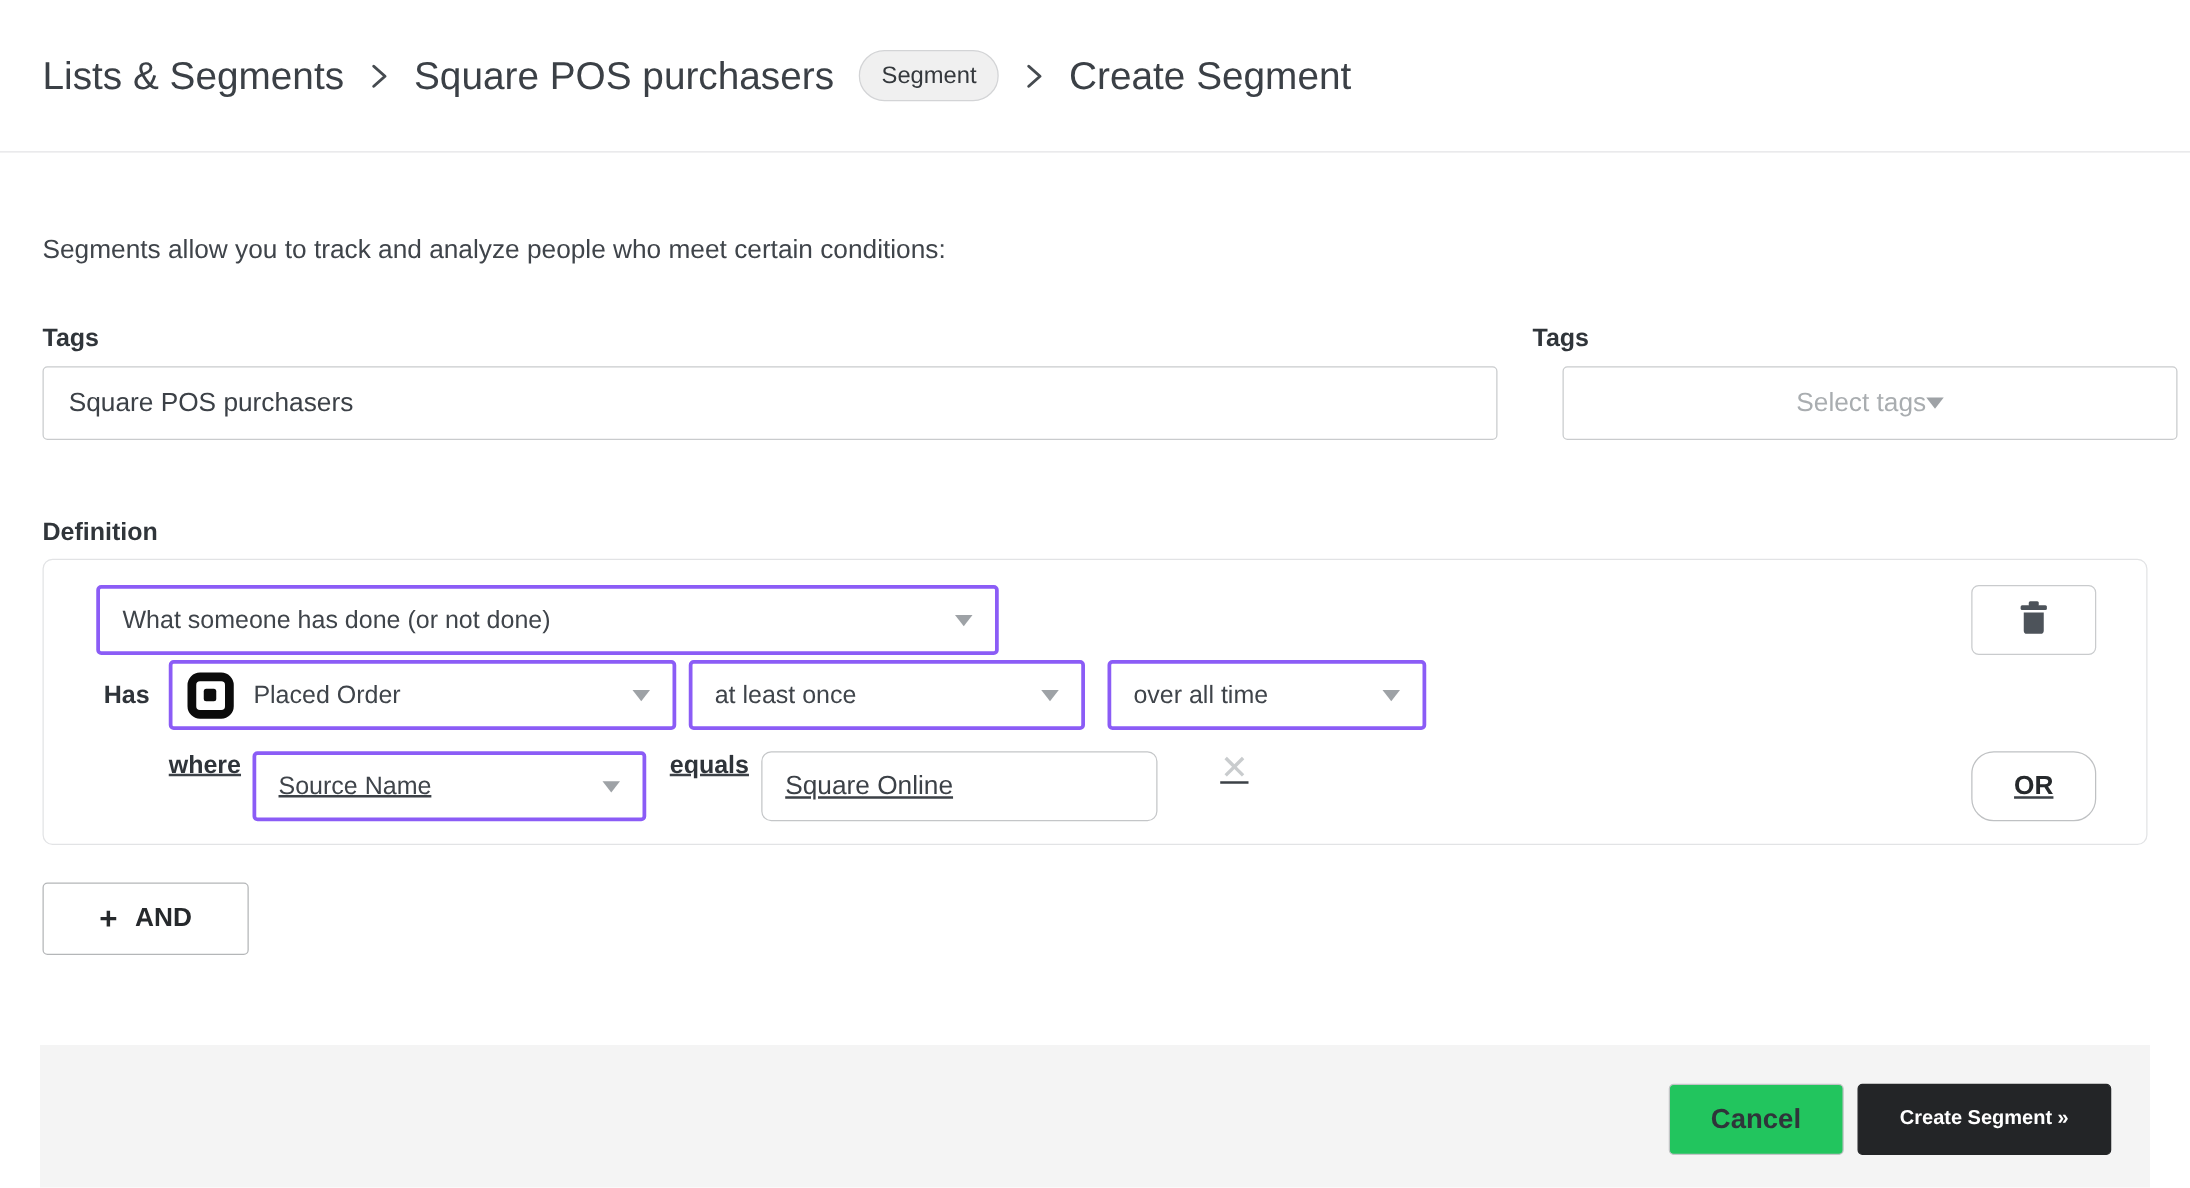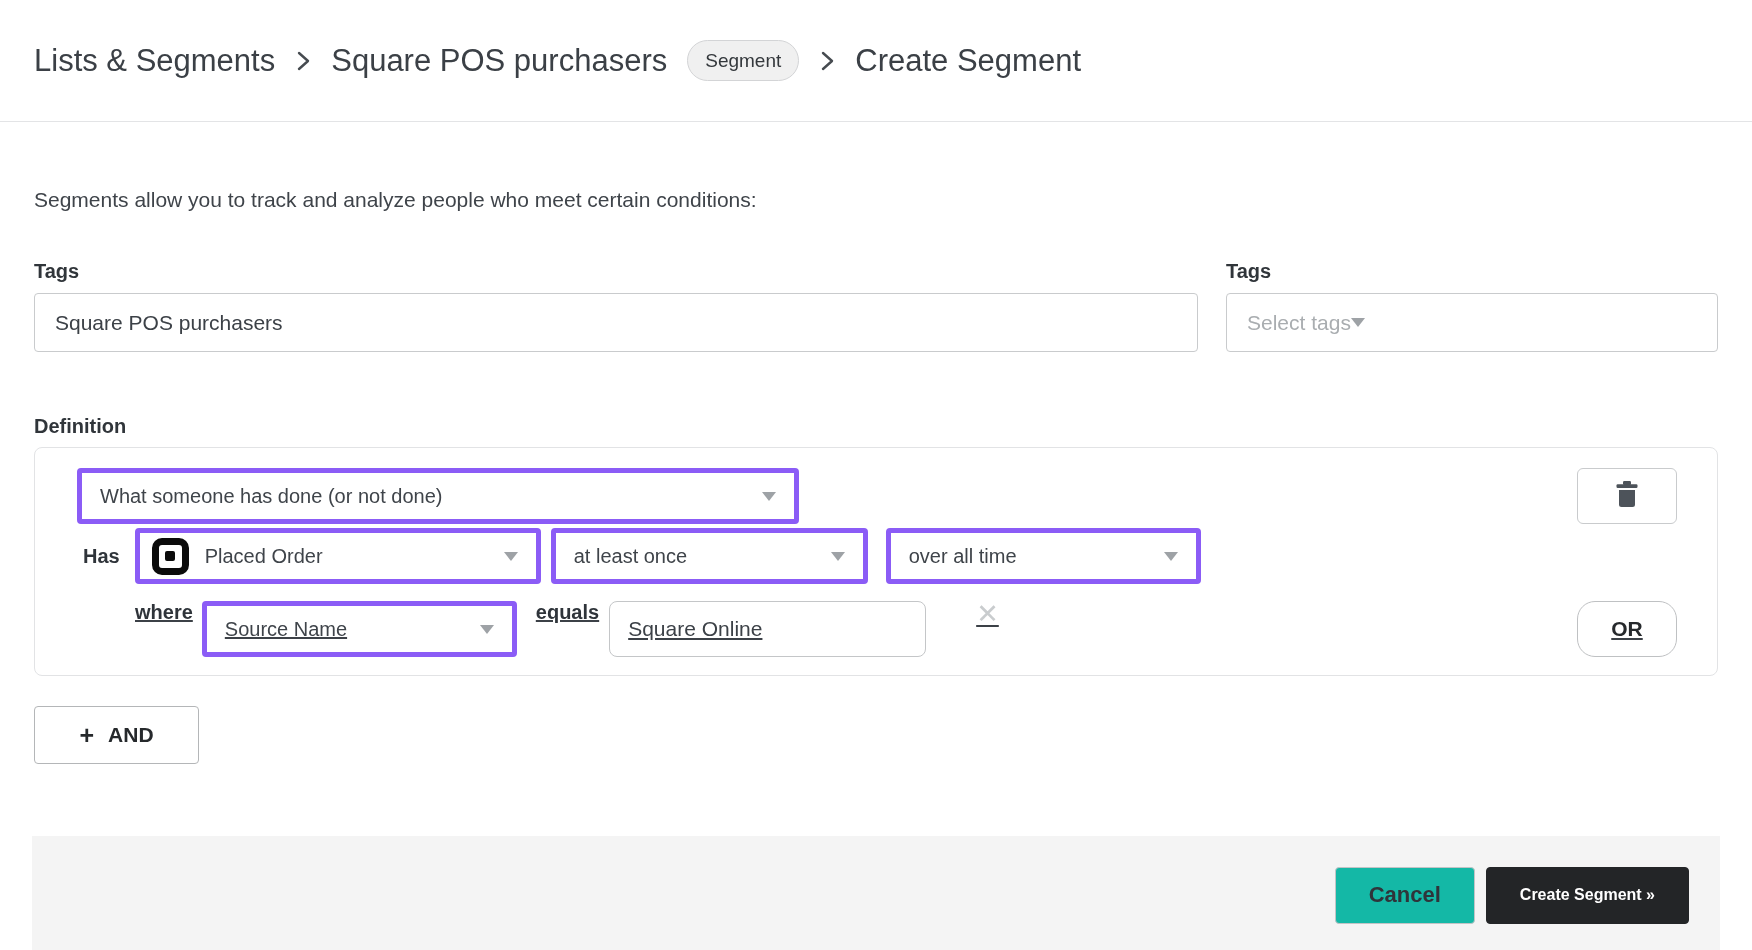--- a/index.html
+++ b/index.html
@@ -52,22 +52,23 @@
     background: #fff;
     font-size: 21px;
     color: #3c4147;
     padding: 0 20px;
     font-family: "Liberation Sans", sans-serif;
   }
   input.text-input { outline: none; }
   .select {
     display: flex;
     align-items: center;
-    justify-content: flex-start;
-    cursor: pointer;
+    justify-content: center;
+    cursor: pointer;
+    margin-left: 24px;
   }
   .placeholder { color: #a9adb0; }
   .caret {
     width: 0; height: 0;
     border-left: 7px solid transparent;
     border-right: 7px solid transparent;
     border-top: 9px solid #9ea2a6;
     flex: 0 0 auto;
   }
 
@@ -75,21 +76,21 @@
   .def-label { margin-top: 62px; font-size: 20px; font-weight: 700; color: #30353a; line-height: 24px; }
   .panel {
     margin-top: 9px;
     border: 1px solid #e2e3e5;
     border-radius: 8px;
     background: #fff;
     padding: 20px 40px 18px 42px;
   }
   .dd {
     height: 56px;
-    border: 5px solid #8b5cf6;
+    border: 3px solid #8b5cf6;
     border-radius: 4px;
     background: #fff;
     display: flex;
     align-items: center;
     justify-content: space-between;
     padding: 0 18px;
     font-size: 20px;
     color: #3f444a;
     cursor: pointer;
   }
@@ -116,21 +117,21 @@
     flex: 0 0 auto;
   }
   .sq-icon::after {
     content: "";
     position: absolute; inset: 0; margin: auto;
     width: 10px; height: 10px;
     background: #0b0b0b;
     border-radius: 2px;
   }
   .dd-freq { width: 317px; margin-left: 10px; }
-  .dd-time { width: 315px; margin-left: 18px; }
+  .dd-time { width: 255px; margin-left: 18px; }
   .where-label { margin-left: 58px; }
   .dd-prop { width: 315px; margin-left: 9px; }
   .equals-label { margin-left: 19px; }
   .value-input {
     width: 317px; height: 56px;
     margin-left: 10px; margin-top: 0;
     border: 1px solid #c4c6c8;
     border-radius: 8px;
     padding: 0 18px;
   }
@@ -172,21 +173,21 @@
     height: 118px;
     background: #f4f4f4;
     display: flex;
     align-items: center;
     justify-content: flex-end;
     padding-right: 31px;
   }
   .cancel-btn {
     height: 57px;
     padding: 0 33px;
-    background: #14b8a6;
+    background: #22c55e;
     border: 1px solid #c2c4c6;
     border-radius: 4px;
     font-weight: 700; font-size: 22px; color: #2f343a;
     font-family: "Liberation Sans", sans-serif;
     cursor: pointer;
   }
   .submit-btn {
     height: 57px;
     margin-left: 11px;
     padding: 0 33px;

